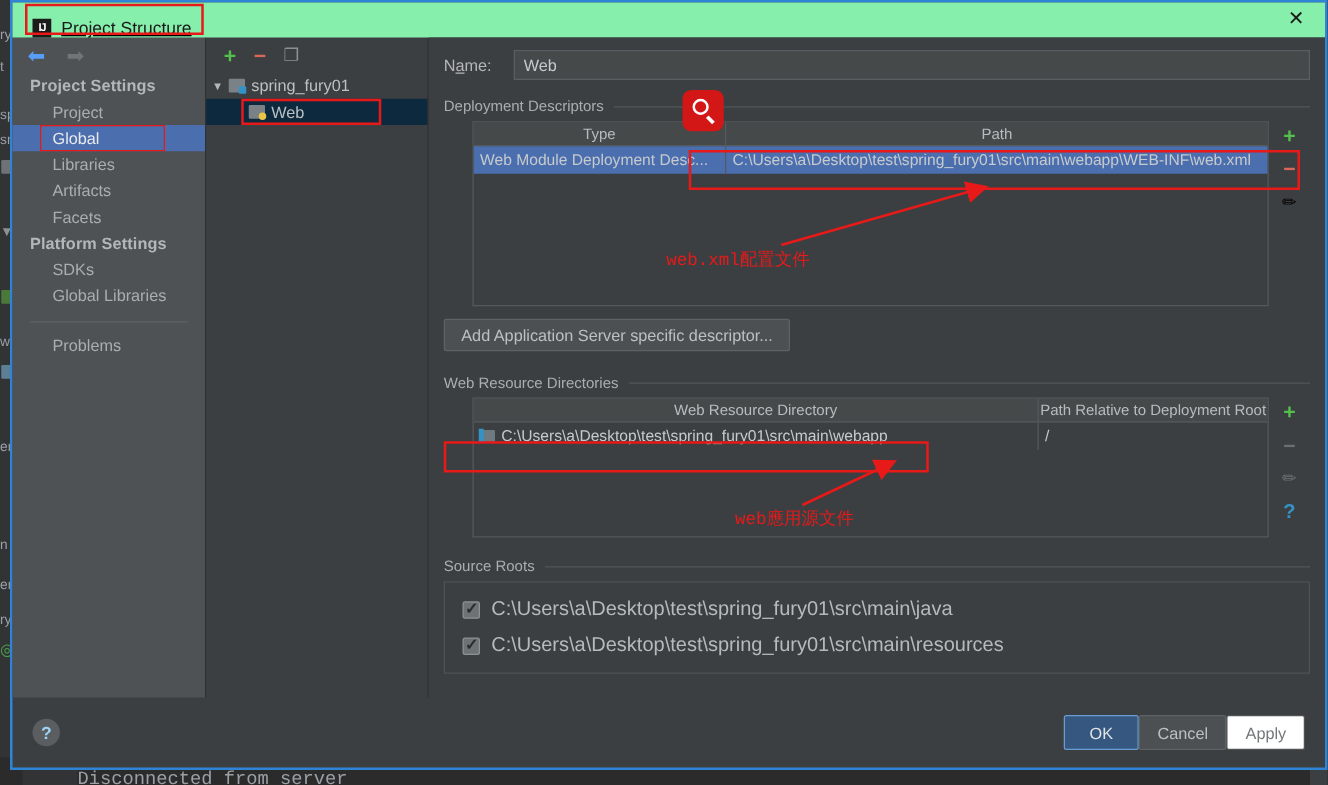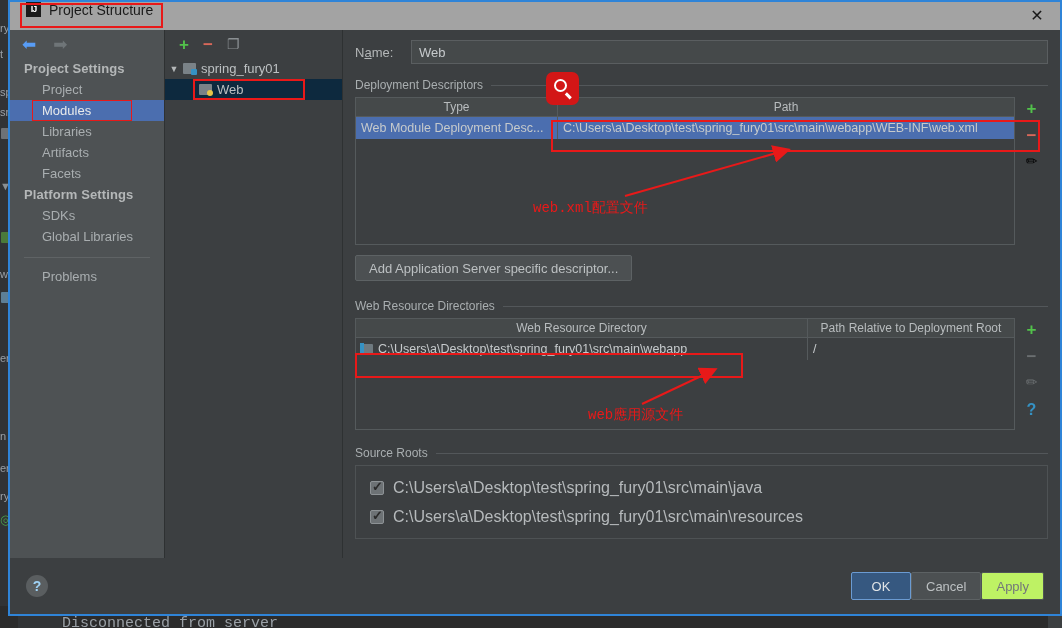--- a/index.html
+++ b/index.html
@@ -46,23 +46,23 @@
 
   
   #dialog {
     position: absolute; left: 8px; top: 0px;
     width: 1054px; height: 616px;
     border: 2px solid #2f84d8;
     background: #3c3f41;
     display: flex; flex-direction: column;
   }
   #titlebar {
-    height: 28px; background: #a3a3a3;
-    display: flex; align-items: flex-start;
-    position: relative; flex: none;
+    height: 28px; background: #86efac;
+    display: flex; align-items: flex-end;
+    position: relative; flex: none; text-decoration: underline;
   }
   #title-hl {
     position: absolute; left: 10px; top: 1px;
     width: 143px; height: 25px;
     border: 2px solid #e81919;
     pointer-events: none;
   }
   #app-icon {
     width: 15px; height: 15px; margin-left: 16px;
     background: #1b1b1b; color: #fff;
@@ -160,21 +160,21 @@
 
   .section-legend {
     display: flex; align-items: center; gap: 8px;
     font-size: 12px; color: #a9aeb0; margin-bottom: 5px;
   }
   .legend-line { flex: 1; height: 1px; background: #53575a; }
 
   .table-wrap { display: flex; }
   .table-box {
     flex: 1; background: #3c3f41;
-    border: 1px solid #555a5c; min-width: 0;
+    border: 1px solid #555a5c; min-width: 0; margin-left: 23px;
   }
   .thead { display: flex; height: 19px; background: #45494a; border-bottom: 1px solid #555a5c; }
   .th {
     font-size: 12px; color: #b8bcbe; text-align: center;
     line-height: 19px; border-right: 1px solid #555a5c;
     overflow: hidden; white-space: nowrap;
   }
   .th:last-child { border-right: none; }
   .trow { display: flex; height: 22px; }
   .trow.selected { background: #4b6eaf; align-items: flex-end; }
@@ -239,21 +239,21 @@
     text-align: center; line-height: 22px; cursor: pointer;
   }
   #footer-btns { margin-left: auto; display: flex; }
   .fbtn {
     min-width: 60px; height: 28px; padding: 0 14px;
     font-size: 13px; border-radius: 2px; cursor: pointer;
     font-family: "Liberation Sans", sans-serif;
   }
   .fbtn.primary { background: #365880; border: 1px solid #6b9bd2; color: #e0e4e6; }
   .fbtn.normal { background: #4c5052; border: 1px solid #5d6264; color: #bcc0c2; }
-  .fbtn.disabled { background: #bef264; border: 1px solid #4f5456; color: #73777a; }
+  .fbtn.disabled { background: #ffffff; border: 1px solid #4f5456; color: #73777a; }
 
   
   #annot {
     position: absolute; left: 0; top: 0; width: 1062px; height: 628px;
     pointer-events: none;
   }
   .annot-text {
     position: absolute;
     font-family: "Liberation Mono", "DejaVu Sans Mono", monospace;
     font-size: 14px; color: #e81919; white-space: nowrap;
@@ -316,21 +316,21 @@
       <div id="nav-arrows">
         <span class="arrow back">⬅</span>
         <span class="arrow fwd">➡</span>
       </div>
 
       <div class="nav-group">Project Settings</div>
       <div class="nav-item">
         <span>Project</span>
       </div>
       <div class="nav-item selected">
-        <span>Modules</span>
+        <span>Global</span>
         <span class="sel-box"></span>
       </div>
       <div class="nav-item">
         <span>Libraries</span>
       </div>
       <div class="nav-item">
         <span>Artifacts</span>
       </div>
       <div class="nav-item">
         <span>Facets</span>

